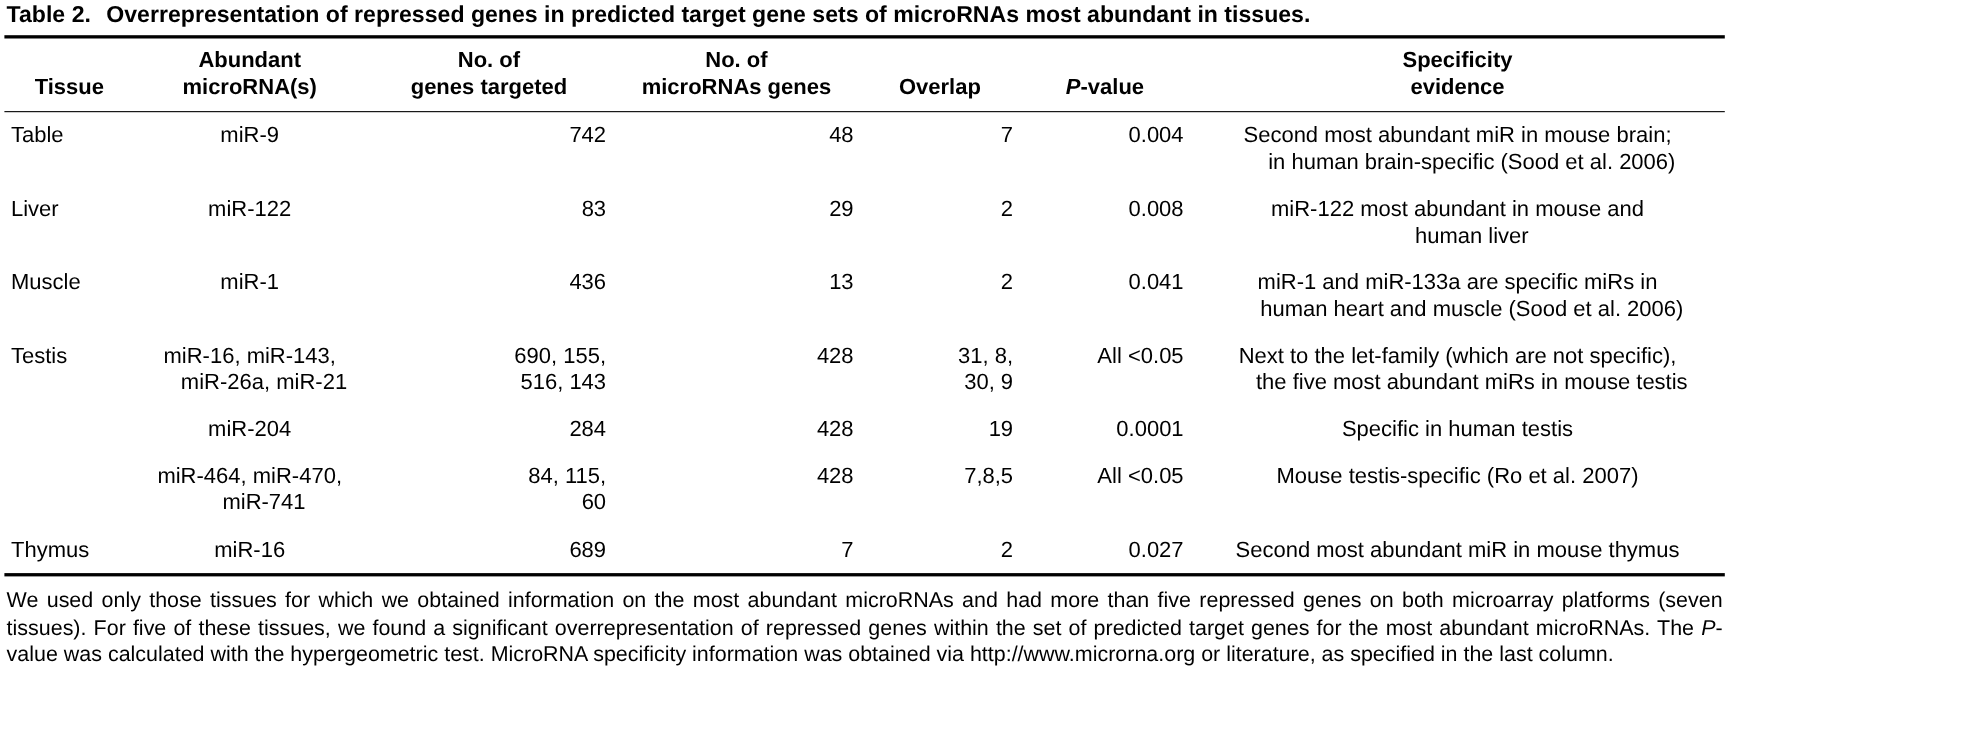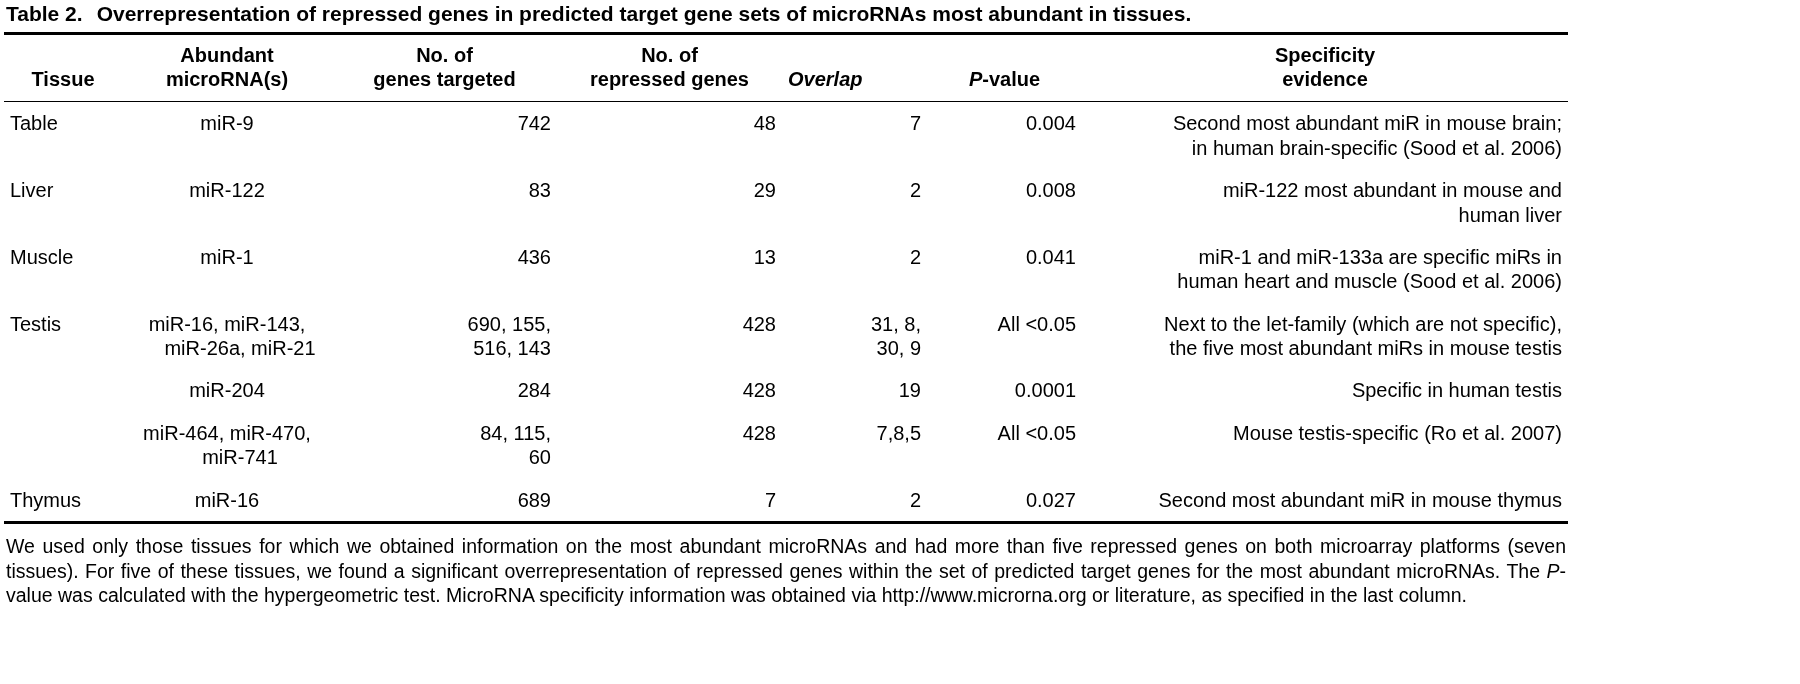--- a/index.html
+++ b/index.html
@@ -59,30 +59,30 @@
   .col-targeted { width: 225px; text-align: center; }
   .col-repressed{ width: 225px; text-align: center; }
   .col-overlap  { width: 145px; text-align: center; }
   .col-pvalue   { width: 155px; text-align: center; }
   .col-spec     { width: auto;  text-align: left; }
 
   th.col-tissue   { text-align: center; }
   th.col-mirna    { text-align: center; }
   th.col-targeted { text-align: center; }
   th.col-repressed{ text-align: center; }
-  th.col-overlap  { text-align: left; font-style: italic; }
+  th.col-overlap  { text-align: center; }
   th.col-pvalue   { text-align: center; }
   th.col-spec     { text-align: center; }
 
   td.col-targeted, td.col-repressed, td.col-overlap, td.col-pvalue {
     text-align: right;
     padding-right: 34px;
   }
   td.col-spec {
-    text-align: right;
+    text-align: center;
     padding-left: 28px;
   }
   .indent {
     display: block;
     padding-left: 26px;
   }
   .spec-indent {
     display: block;
     padding-left: 26px;
   }
@@ -121,21 +121,21 @@
         <th class="col-mirna">
           <span>Abundant</span><br>
           <span>microRNA(s)</span>
         </th>
         <th class="col-targeted">
           <span>No. of</span><br>
           <span>genes targeted</span>
         </th>
         <th class="col-repressed">
           <span>No. of</span><br>
-          <span>repressed genes</span>
+          <span>microRNAs genes</span>
         </th>
         <th class="col-overlap">Overlap</th>
         <th class="col-pvalue">
           <span class="ital">P</span><span>-value</span>
         </th>
         <th class="col-spec">
           <span>Specificity</span><br>
           <span>evidence</span>
         </th>
       </tr>

